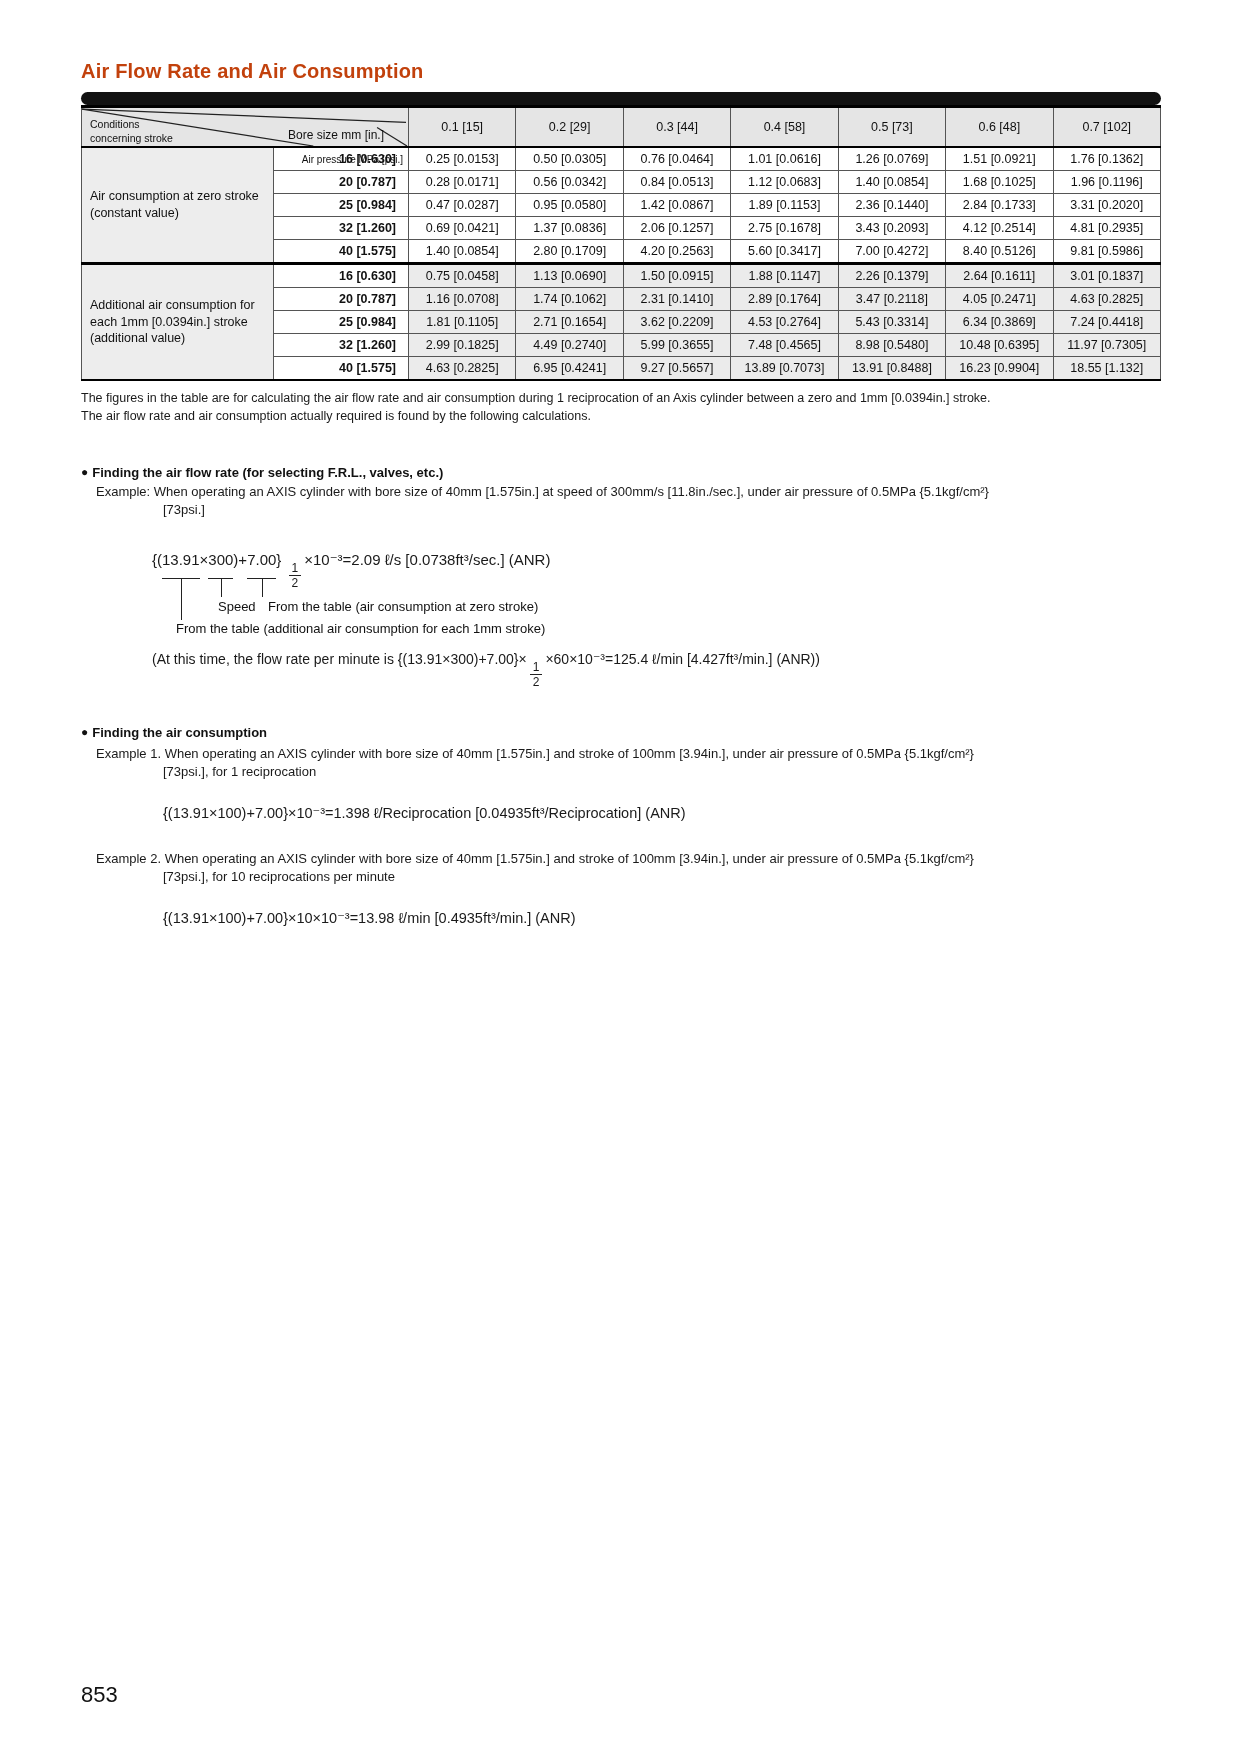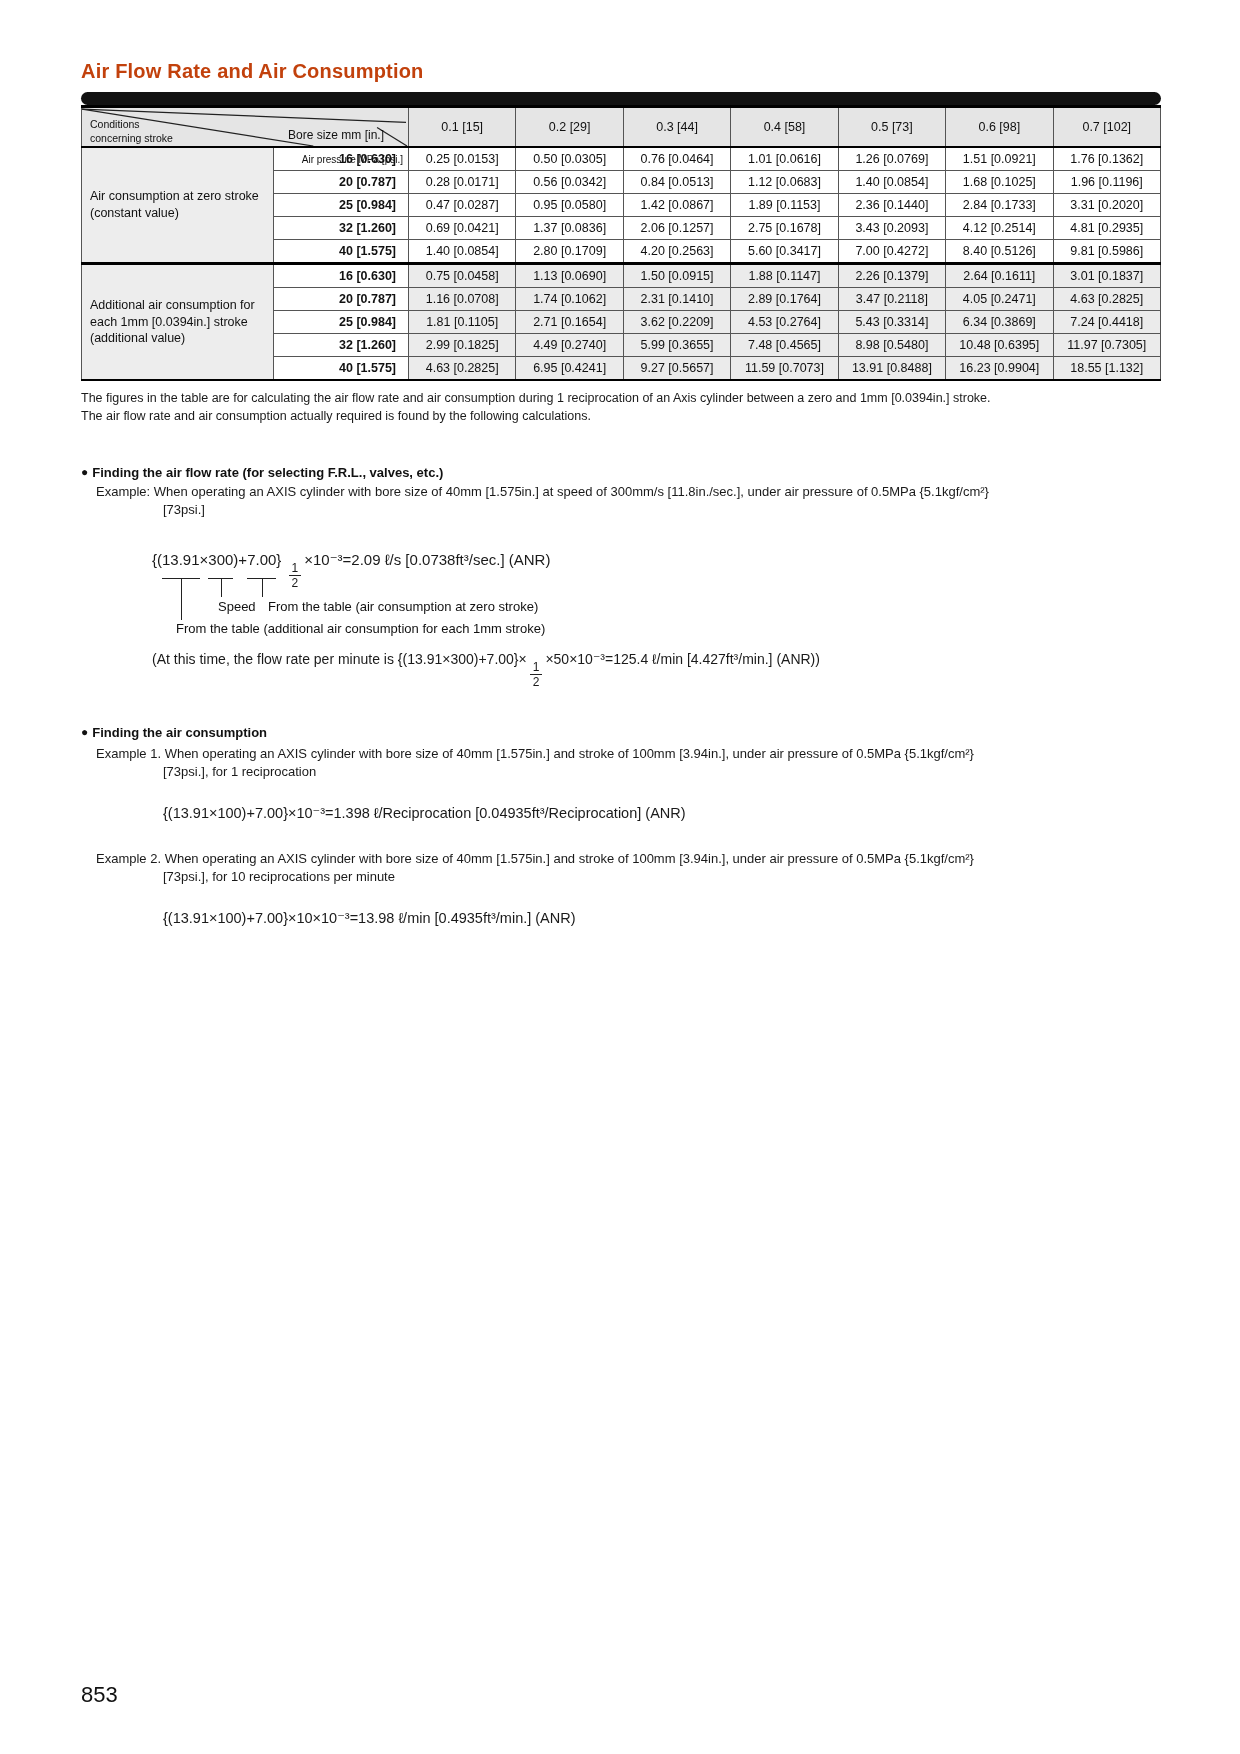--- a/index.html
+++ b/index.html
@@ -104,21 +104,21 @@
             <span>concerning stroke</span>
           </span>
           <span class="corner-airpressure">Air pressure MPa [psi.]</span>
           <span class="corner-bore">Bore size mm [in.]</span>
         </th>
         <th>0.1 [15]</th>
         <th>0.2 [29]</th>
         <th>0.3 [44]</th>
         <th>0.4 [58]</th>
         <th>0.5 [73]</th>
-        <th>0.6 [98]</th>
+        <th>0.6 [48]</th>
         <th>0.7 [102]</th>
       </tr>
     </thead>
     <tbody>
         <tr>
           <th class="group-label" rowspan="5">Air consumption at zero stroke (constant value)</th>
           <td class="bore">16 [0.630]</td>
           <td class="val">0.25 [0.0153]</td>
           <td class="val">0.50 [0.0305]</td>
           <td class="val">0.76 [0.0464]</td>
@@ -206,21 +206,21 @@
           <td class="val shaded">7.48 [0.4565]</td>
           <td class="val shaded">8.98 [0.5480]</td>
           <td class="val shaded">10.48 [0.6395]</td>
           <td class="val shaded">11.97 [0.7305]</td>
         </tr>
         <tr>
           <td class="bore">40 [1.575]</td>
           <td class="val shaded">4.63 [0.2825]</td>
           <td class="val shaded">6.95 [0.4241]</td>
           <td class="val shaded">9.27 [0.5657]</td>
-          <td class="val shaded">11.59 [0.7073]</td>
+          <td class="val shaded">13.89 [0.7073]</td>
           <td class="val shaded">13.91 [0.8488]</td>
           <td class="val shaded">16.23 [0.9904]</td>
           <td class="val shaded">18.55 [1.132]</td>
         </tr>
       </tbody>
   </table>
 
   <div class="notes">
     <p>The figures in the table are for calculating the air flow rate and air consumption during 1 reciprocation of an Axis cylinder between a zero and 1mm [0.0394in.] stroke.</p>
     <p>The air flow rate and air consumption actually required is found by the following calculations.</p>
@@ -243,21 +243,21 @@
       </div>
       <span class="annot-label al-speed">Speed</span>
       <span class="annot-label al-zero">From the table (air consumption at zero stroke)</span>
       <span class="annot-label al-add">From the table (additional air consumption for each 1mm stroke)</span>
     </div>
 
     <div class="minute-note">
       <span>(At this time, the flow rate per minute is {(13.91×300)+7.00}×</span><span class="frac">
           <span class="fn">1</span>
           <span class="fd">2</span>
-        </span><span>×50×10⁻³=125.4 ℓ/min [4.427ft³/min.] (ANR))</span>
+        </span><span>×60×10⁻³=125.4 ℓ/min [4.427ft³/min.] (ANR))</span>
     </div>
   </div>
 
   <div class="section" style="margin-top:36px;">
     <div class="section-heading">
       <span class="bullet">●</span><span>Finding the air consumption</span>
     </div>
     <div class="ex-block" style="margin-top:6px;">
       <div class="ex-line1">Example 1. When operating an AXIS cylinder with bore size of 40mm [1.575in.] and stroke of 100mm [3.94in.], under air pressure of 0.5MPa {5.1kgf/cm²}</div>
       <div class="ex-line2">[73psi.], for 1 reciprocation</div>

